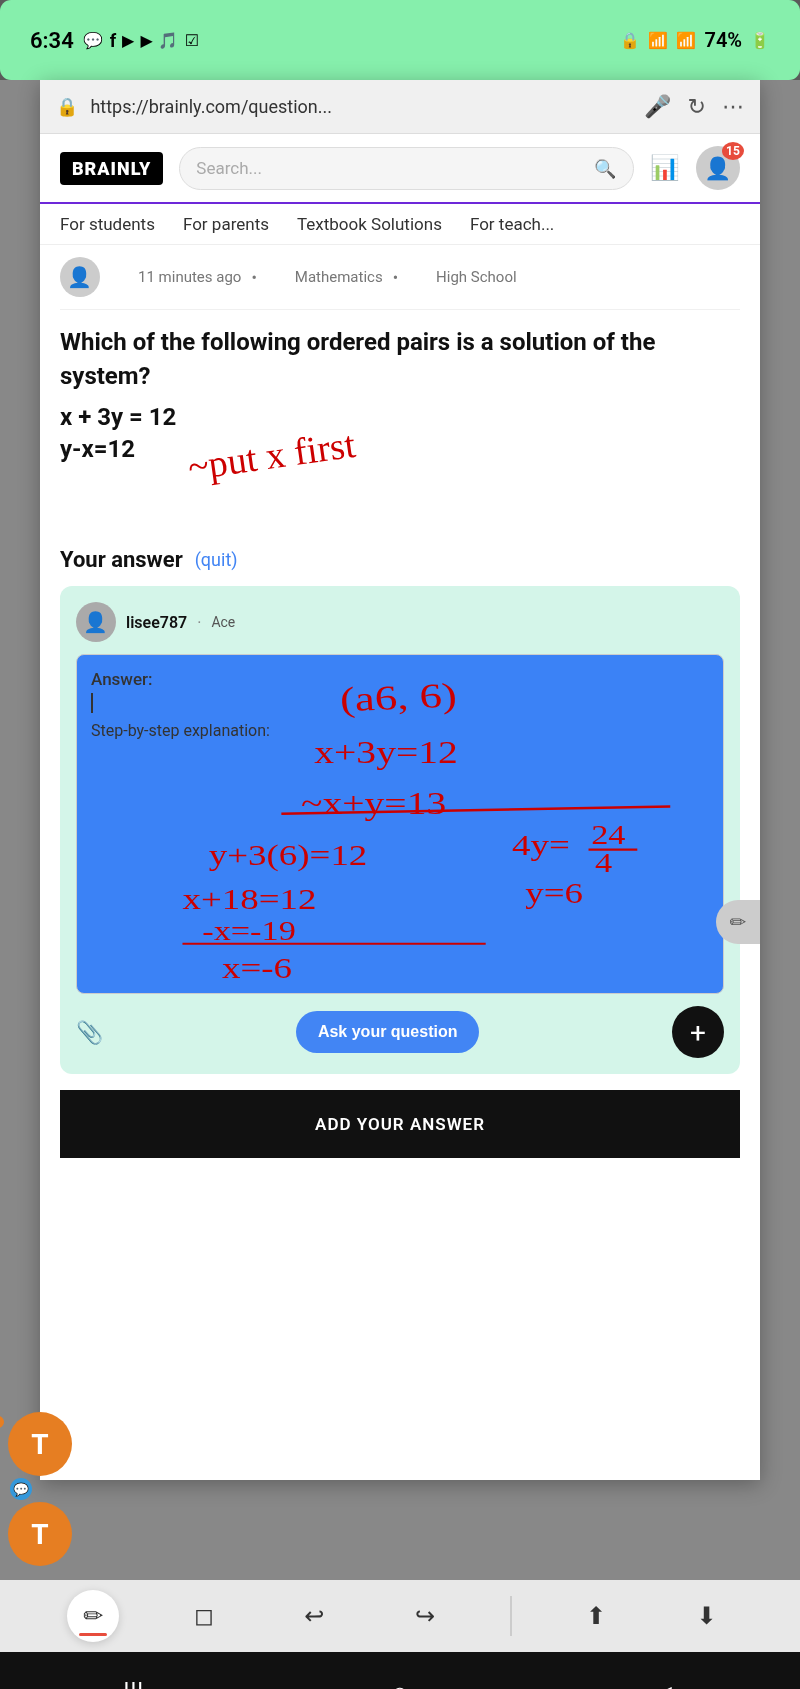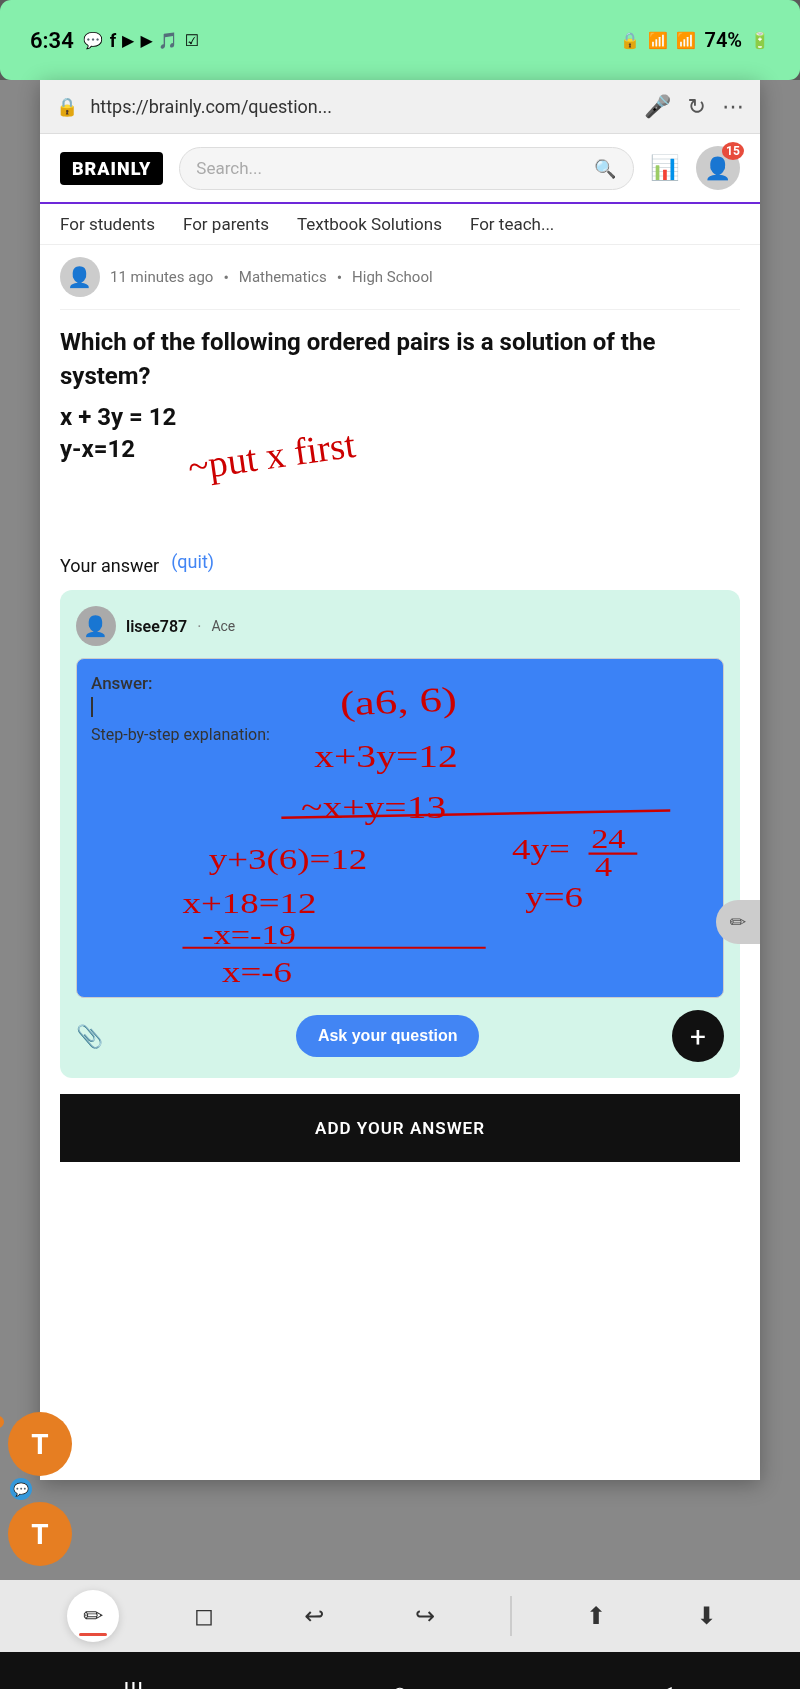--- a/index.html
+++ b/index.html
@@ -186,20 +186,21 @@
       background: #ccc;
       display: flex;
       align-items: center;
       justify-content: center;
       color: #666;
       font-size: 20px;
     }
     .meta-text {
       font-size: 15px;
       color: #777;
+      margin-left: 28px;
     }
     .meta-dot {
       color: #777;
     }
 
     
     .question-block {
       padding: 16px 0 10px 0;
     }
     .question-text {
@@ -223,24 +224,23 @@
     }
 
     
     .your-answer {
       display: flex;
       align-items: center;
       gap: 12px;
       padding: 10px 0 14px 0;
     }
     .your-answer-label {
-      font-size: 18px;
-      font-weight: 400;
+      font-size: 22px;
+      font-weight: 700;
       color: #111;
-      margin-top: 8px;
     }
     .quit-link {
       color: #4285f4;
       font-size: 18px;
       cursor: pointer;
     }
 
     
     .answer-card {
       background: #d4f5e9;

